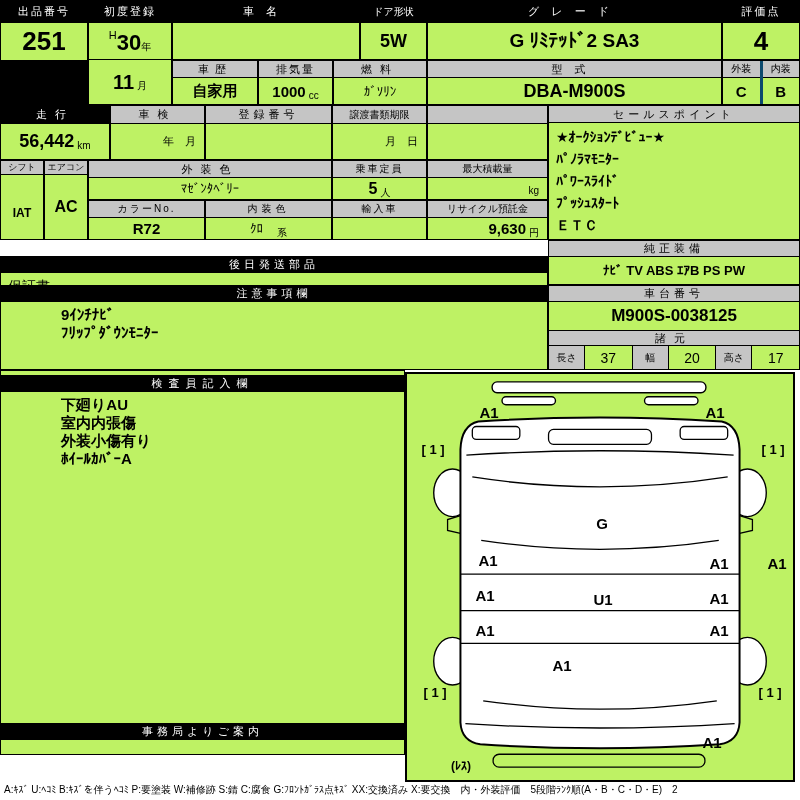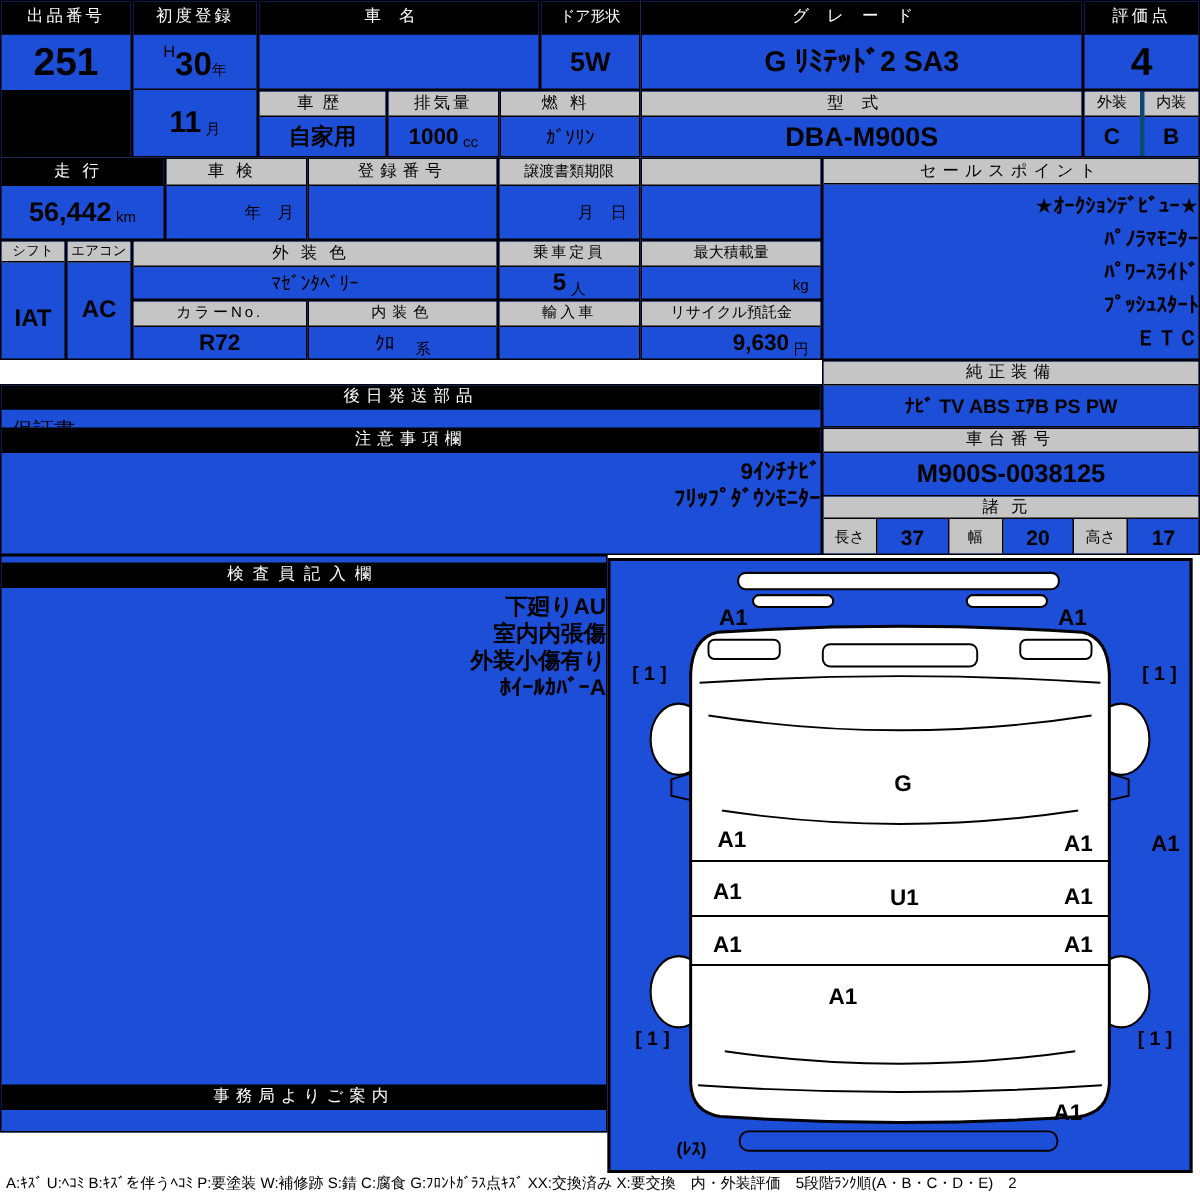--- a/index.html
+++ b/index.html
@@ -1,44 +1,44 @@
 <!DOCTYPE html>
 <html><head>
 <meta charset="utf-8">
 <style>
   * { margin:0; padding:0; box-sizing:border-box; }
   html,body { width:800px; }
   body { font-family:"Liberation Sans","DejaVu Sans",sans-serif; background:#fff; color:#000; }
   .sheet { position:relative; width:800px; height:800px; background:#fff; overflow:hidden; }
-  .cell { position:absolute; border:1px solid #000; background:#1d4ed8; overflow:hidden;text-align:right; }
+  .cell { position:absolute; border:1px solid #000; background:#bef264; overflow:hidden; }
   .hdr { display:flex; align-items:center; justify-content:center; font-size:11px; line-height:1;
          white-space:nowrap; overflow:hidden; border-bottom:1px solid #000; }
   .hdr.black { background:#000; color:#fff; }
   .hdr.gray  { background:#c5c5c5; color:#000; }
   .sp2{letter-spacing:2px} .sp4{letter-spacing:4px} .sp6{letter-spacing:6px}
   .sp8{letter-spacing:8px} .sp12{letter-spacing:12px}
   .val { display:flex; align-items:center; justify-content:center; overflow:hidden; }
   .b { font-weight:bold; }
   .vunit { font-size:10px; margin-left:3px; position:relative; top:4px; }
   .era-row { height:37px; border-bottom:1px solid #000; display:flex; justify-content:center; align-items:flex-end; padding-bottom:5px; }
   .era-row .era { font-size:11px; align-self:flex-start; padding-top:6px; }
   .era-row .yr  { font-size:22px; font-weight:bold; line-height:1; }
   .era-row .unit{ font-size:10px; }
   .month-row { height:44px; display:flex; align-items:center; justify-content:center; }
   .month-row .mo { font-size:20px; font-weight:bold; }
   .lot-fill { height:44px; background:#000; }
   .halfcol { flex:1; display:flex; flex-direction:column; }
   .sp-list { padding:3px 0 0 7px; }
   .sp-list .line { font-size:14px; font-weight:bold; line-height:22px; white-space:nowrap; }
-  .lines15 { padding:4px 0 0 24px; }
+  .lines15 { padding:4px 0 0 24px;margin-left:36px; }
   .lines15 .line { font-size:15px; font-weight:bold; line-height:18px; white-space:nowrap; }
   .dims-row { display:flex; height:23px; }
   .dk { flex:0 0 36px; background:#c5c5c5; border-right:1px solid #000; font-size:10px;
         display:flex; align-items:center; justify-content:center; }
-  .dv { flex:1; font-size:14px; font-weight:bold; display:flex; align-items:center; justify-content:center;
+  .dv { flex:1; font-size:14px; font-weight:normal; display:flex; align-items:center; justify-content:center;
         border-right:1px solid #000; }
   .dv:last-child { border-right:none; }
   .diagram svg { position:absolute; inset:0; width:100%; height:100%; }
   .marks { position:absolute; inset:0; }
   .mark { position:absolute; transform:translate(-50%,-50%); font-weight:bold; white-space:nowrap; }
   .legend { position:absolute; left:0; top:782px; width:800px; height:18px; font-size:10px;
             line-height:16px; padding-left:4px; white-space:nowrap; overflow:hidden; }
 </style>
 </head>
 <body>
@@ -139,21 +139,21 @@
     <div class="hdr gray" style="height:18px;font-size:10px">譲渡書類期限</div>
     <div class="val" style="height:35px;justify-content:flex-end;padding-right:8px;font-size:11px">月　日</div>
   </div>
 
   <div class="cell" style="left:427px;top:105px;width:121px;height:55px">
     <div class="hdr gray" style="height:18px"></div>
   </div>
 
   <div class="cell" style="left:0;top:160px;width:44px;height:80px">
     <div class="hdr gray" style="height:14px;font-size:9px">シフト</div>
-    <div class="val b" style="height:76px;font-size:16px">IAT</div>
+    <div class="val b" style="height:76px;font-size:12px">IAT</div>
   </div>
 
   <div class="cell" style="left:44px;top:160px;width:44px;height:80px">
     <div class="hdr gray" style="height:14px;font-size:9px">エアコン</div>
     <div class="val b" style="height:64px;font-size:16px">AC</div>
   </div>
 
   <div class="cell" style="left:88px;top:160px;width:244px;height:40px">
     <div class="hdr gray sp8" style="height:17px">外装色</div>
     <div class="val" style="height:21px;font-size:13px">ﾏｾﾞﾝﾀﾍﾞﾘｰ</div>

